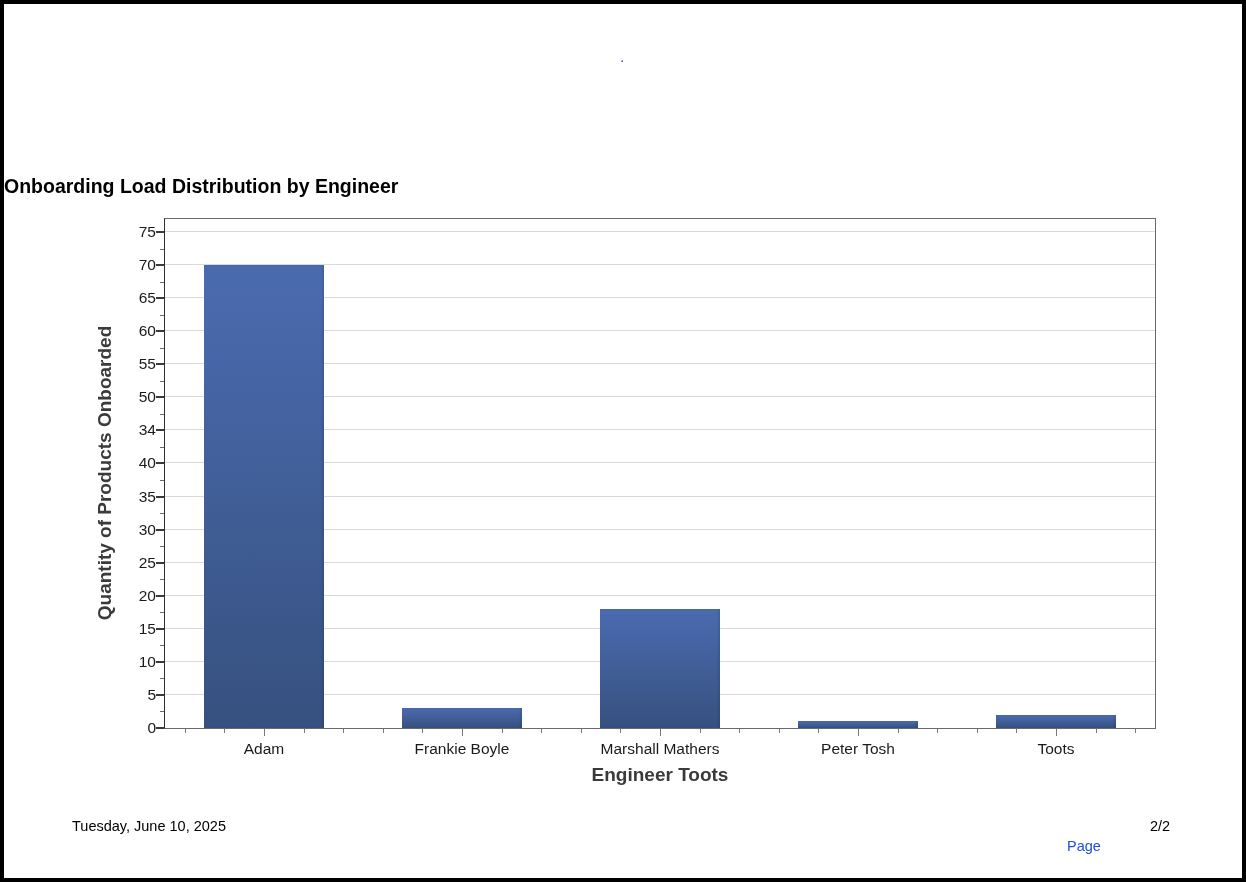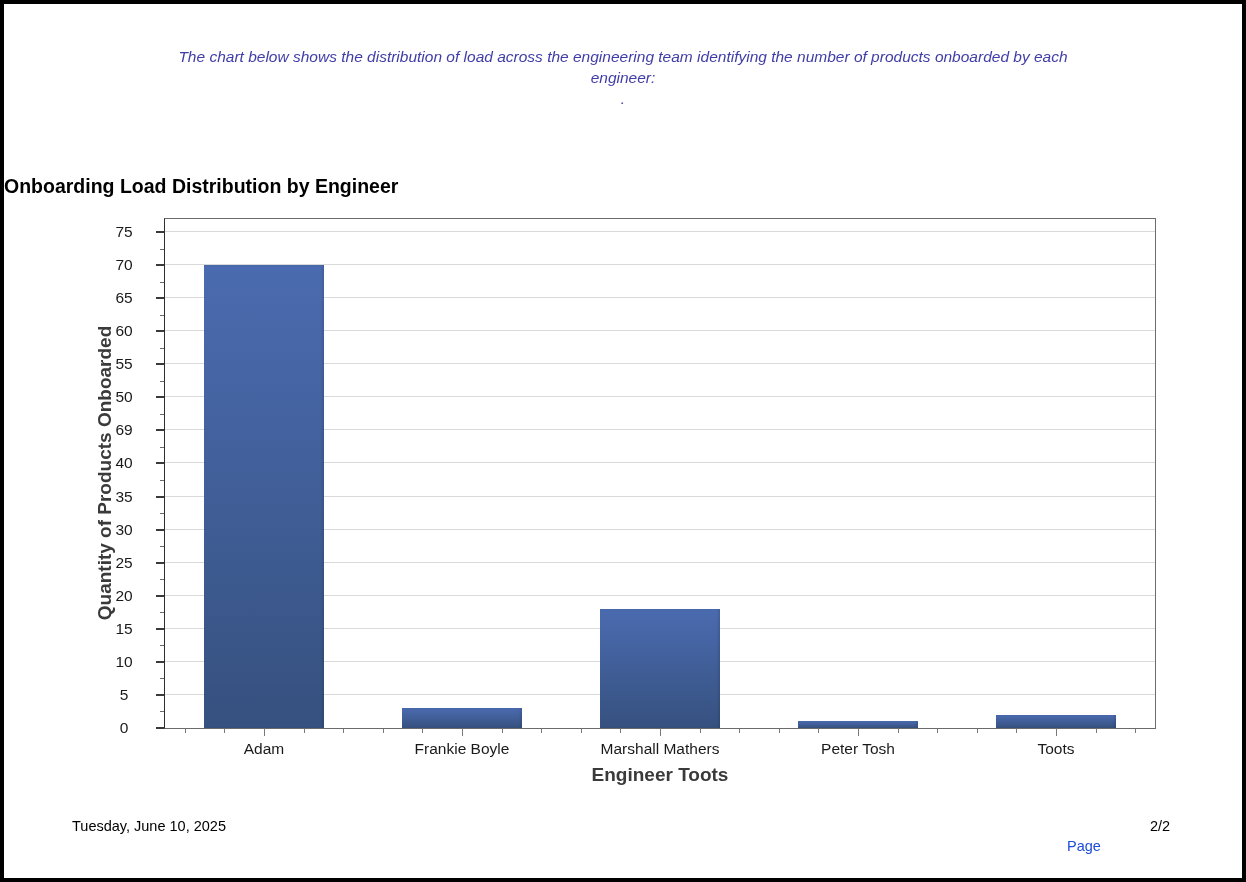--- a/index.html
+++ b/index.html
@@ -44,42 +44,41 @@
     transform:translate(-50%,-50%) rotate(-90deg);
     white-space:nowrap; font-size:19px; font-weight:bold; color:#3a3a3a;
   }
   .x-title {
     position:absolute; left:656px; top:760px;
     transform:translateX(-50%);
     white-space:nowrap; font-size:19px; font-weight:bold; color:#3a3a3a;
   }
   
   .ytick-label {
-    position:absolute; left:88px; width:64px; text-align:center;
+    position:absolute; left:88px; width:64px; text-align:right;
     font-size:15.5px; line-height:20px; color:#1a1a1a;
   }
   .ytick-major { position:absolute; left:152px; width:8px; height:2px; background:#3a3a3a; }
   .ytick-minor { position:absolute; left:156px; width:4px; height:1px; background:#6b6b6b; }
   .xtick { position:absolute; width:1px; background:#7a7a7a; top:725px; }
   .xcat-label {
     position:absolute; top:736px; transform:translateX(-50%);
     white-space:nowrap; font-size:15.5px; color:#1a1a1a;text-align:center;
   }
   
   .footer-date { position:absolute; left:68px; top:814px; font-size:14.5px; color:#000; }
   .footer-page-label { position:absolute; left:1063px; top:814px; font-size:14.5px; color:#1d4ed8;margin-top:20px; }
   .footer-page-value { position:absolute; left:1146px; top:814px; font-size:14.5px; color:#000; }
 </style>
 </head>
 <body>
 
 <div class="page">
 
   <div class="intro" style="color: rgb(64, 61, 168);">
-    <p class="p1">The chart below shows the distribution of load across the engineering team identifying the number of products onboarded by each engineer:</p>
     <p class="p3">.</p>
   </div>
 
   <div class="chart-title">Onboarding Load Distribution by Engineer</div>
 
   <div class="y-title">Quantity of Products Onboarded</div>
 
   <div class="plot">
       <div class="gridline" style="bottom: 33.0667px; background: rgb(217, 217, 217);"></div>
       <div class="gridline" style="bottom: 66.1333px; background: rgb(217, 217, 217);"></div>
@@ -115,21 +114,21 @@
       <div class="ytick-label" style="top: 581.733px;">20</div>
       <div class="ytick-major" style="top: 590.733px;"></div>
       <div class="ytick-label" style="top: 548.667px;">25</div>
       <div class="ytick-major" style="top: 557.667px;"></div>
       <div class="ytick-label" style="top: 515.6px;">30</div>
       <div class="ytick-major" style="top: 524.6px;"></div>
       <div class="ytick-label" style="top: 482.533px;">35</div>
       <div class="ytick-major" style="top: 491.533px;"></div>
       <div class="ytick-label" style="top: 449.467px;">40</div>
       <div class="ytick-major" style="top: 458.467px;"></div>
-      <div class="ytick-label" style="top: 416.4px;">69</div>
+      <div class="ytick-label" style="top: 416.4px;">34</div>
       <div class="ytick-major" style="top: 425.4px;"></div>
       <div class="ytick-label" style="top: 383.333px;">50</div>
       <div class="ytick-major" style="top: 392.333px;"></div>
       <div class="ytick-label" style="top: 350.267px;">55</div>
       <div class="ytick-major" style="top: 359.267px;"></div>
       <div class="ytick-label" style="top: 317px;">60</div>
       <div class="ytick-major" style="top: 326.2px;"></div>
       <div class="ytick-label" style="top: 284.133px;">65</div>
       <div class="ytick-major" style="top: 293.133px;"></div>
       <div class="ytick-label" style="top: 251.067px;">70</div>

